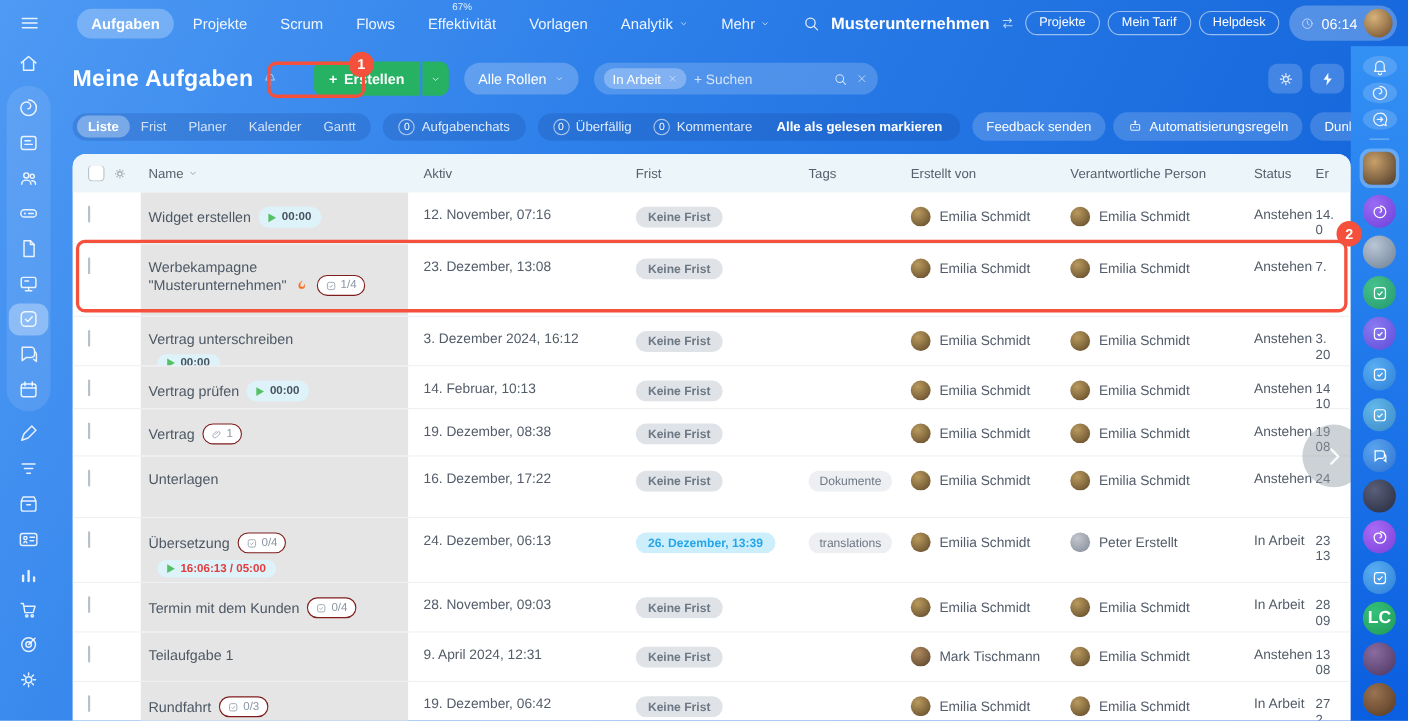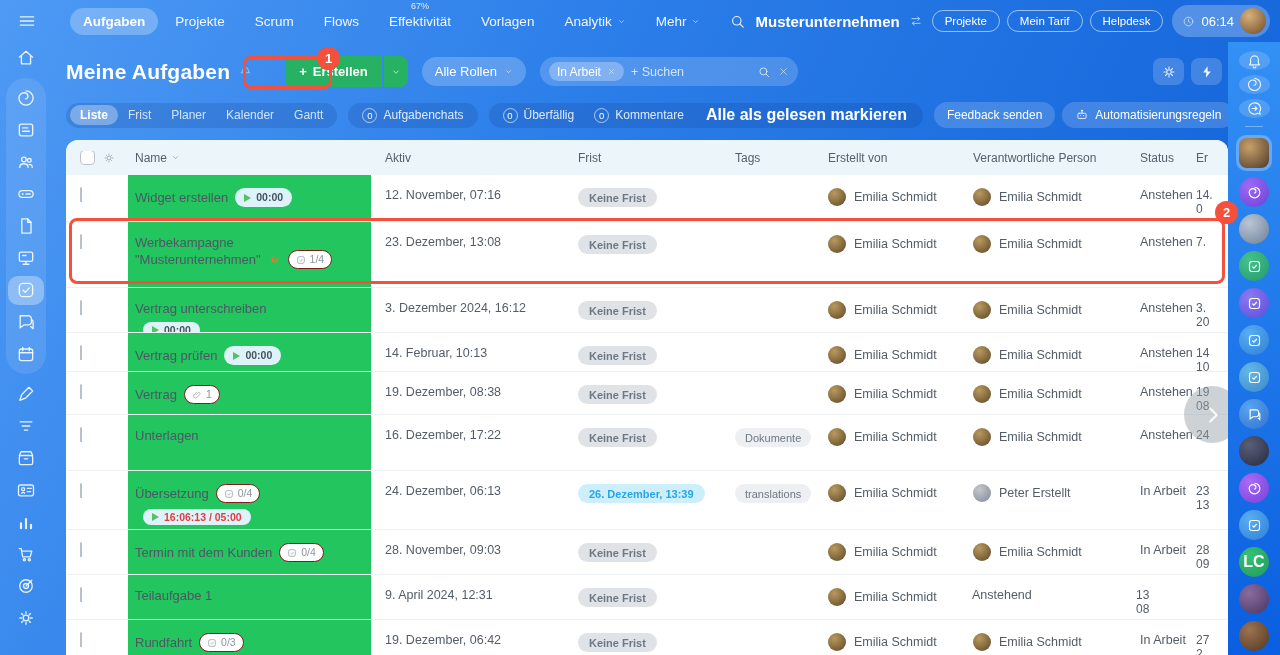--- a/index.html
+++ b/index.html
@@ -42,34 +42,34 @@
   .chip{background:rgba(255,255,255,.28);border-radius:11px;color:#fff;font-size:12px;padding:2.5px 8px;display:flex;gap:6px;align-items:center;white-space:nowrap}
   .srch-ph{color:rgba(255,255,255,.75);font-size:12.5px;flex:1}
   .hd-sq{width:31px;height:27px;border-radius:8px;background:rgba(255,255,255,.18);display:flex;align-items:center;justify-content:center;cursor:pointer}
   
   .views-row{position:absolute;left:66px;top:102px;right:58px;display:flex;align-items:center;gap:11px;z-index:2}
   .grp{background:rgba(10,46,120,.16);border-radius:14px;height:25px;display:flex;align-items:center;padding:0 4px}
   .vtab{color:rgba(255,255,255,.78);font-size:12px;padding:3px 10px;border-radius:11px;cursor:pointer;white-space:nowrap}
   .vtab.active{background:rgba(255,255,255,.32);color:#fff;font-weight:700}
   .cnt{display:flex;align-items:center;gap:6px;color:rgba(255,255,255,.85);font-size:12px;padding:0 10px;cursor:pointer;white-space:nowrap}
   .zero{width:15px;height:15px;border:1.4px solid rgba(255,255,255,.6);border-radius:50%;font-size:9.5px;display:flex;align-items:center;justify-content:center;color:#fff}
-  .mark-read{color:#fff;font-weight:700;font-size:16px;padding:0 12px;cursor:pointer;white-space:nowrap}
+  .mark-read{color:#fff;font-weight:700;font-size:12px;padding:0 12px;cursor:pointer;white-space:nowrap}
   .tools-right{margin-left:auto;display:flex;gap:7px}
   .toolpill{background:rgba(255,255,255,.17);border-radius:14px;height:26px;display:flex;align-items:center;gap:6px;color:#fff;font-size:12px;padding:0 13px;cursor:pointer;white-space:nowrap}
   
   .card{position:absolute;left:66px;top:140px;width:1162px;bottom:0;background:#fff;border-radius:12px 12px 0 0;overflow:hidden;z-index:1}
   .thead,.trow{display:grid;grid-template-columns:36px 26px 243px 199px 155px 95px 145px 168px 60px 35px}
   .thead{height:35px;background:#ecf5f9;align-items:center;color:#54606d;font-size:12px;font-weight:500}
   .th{display:flex;align-items:center;gap:4px;white-space:nowrap;overflow:hidden}
   .trow{border-top:1px solid #eef1f4;align-items:start}
   .trow:first-of-type{border-top:none}
   .cell{padding-top:13px;font-size:12.5px;color:#535c69;white-space:nowrap;overflow:hidden}
   .c1{padding-left:14px}.c3p{padding-left:7px}.c4p{padding-left:14px}.c5p{padding-left:8px}
   .c6p{padding-left:10px}.c7p,.c8p{padding-left:8px}.c9p{padding-left:7px}.c10p{padding-left:3px}
-  .c-name-bg{background:#22c55e;height:100%}
+  .c-name-bg{background:#e5e5e5;height:100%}
   .cb{width:15px;height:15px;border:1.5px solid #b9c2cb;border-radius:4px;background:#fff;cursor:pointer;margin-top:-1px}
   .drag{width:15px;height:9px;border-top:2px solid #c6ccd3;border-bottom:2px solid #c6ccd3;position:relative;margin-top:3px;cursor:grab}
   .drag::after{content:"";position:absolute;left:0;right:0;top:2.5px;height:2px;background:#c6ccd3}
   .nm{color:#4d5864;font-size:13px;cursor:pointer}
   .nmrow{display:flex;align-items:center;gap:7px;line-height:15px}
   .timer{background:#def2fa;border-radius:10px;padding:2px 9px;font-size:10.5px;font-weight:700;color:#46525e;display:inline-flex;align-items:center;gap:5px}
   .timer .play{width:0;height:0;border-left:7px solid #54c165;border-top:4.5px solid transparent;border-bottom:4.5px solid transparent}
   .timer.red{color:#e23c3c}
   .timer.below{margin:6px 0 0 8px}
   .chkpill{border:1px solid #7f1d1d;border-radius:10px;padding:1px 7px;font-size:10.5px;color:#8b95a1;display:inline-flex;align-items:center;gap:4px;background:#fff}
@@ -821,20 +821,26 @@
         <div class="cell c1"><span class="cb"></span></div>
         <div class="cell"><span class="drag"></span></div>
         <div class="cell c3p c-name-bg">
           <div class="nmrow">
             <span class="nm">Teilaufgabe 1</span>
           </div>
         </div>
         <div class="cell c4p">9. April 2024, 12:31</div>
         <div class="cell c5p"><span class="badge-frist">Keine Frist</span></div>
         <div class="cell c6p"></div>
+        <div class="cell c7p">
+          <div class="person">
+            <span class="pav" style="background:radial-gradient(circle at 35% 30%,#b08a5e,#553e28)"></span>
+            <span>Mark Tischmann</span>
+          </div>
+        </div>
         <div class="cell c8p">
           <div class="person">
             <span class="pav" style="background:radial-gradient(circle at 35% 30%,#b99a5e,#5c4526)"></span>
             <span>Emilia Schmidt</span>
           </div>
         </div>
         <div class="cell c9p"><span>Anstehend</span></div>
         <div class="cell c10p endcol">
           <div>13</div>
           <div>08</div>

